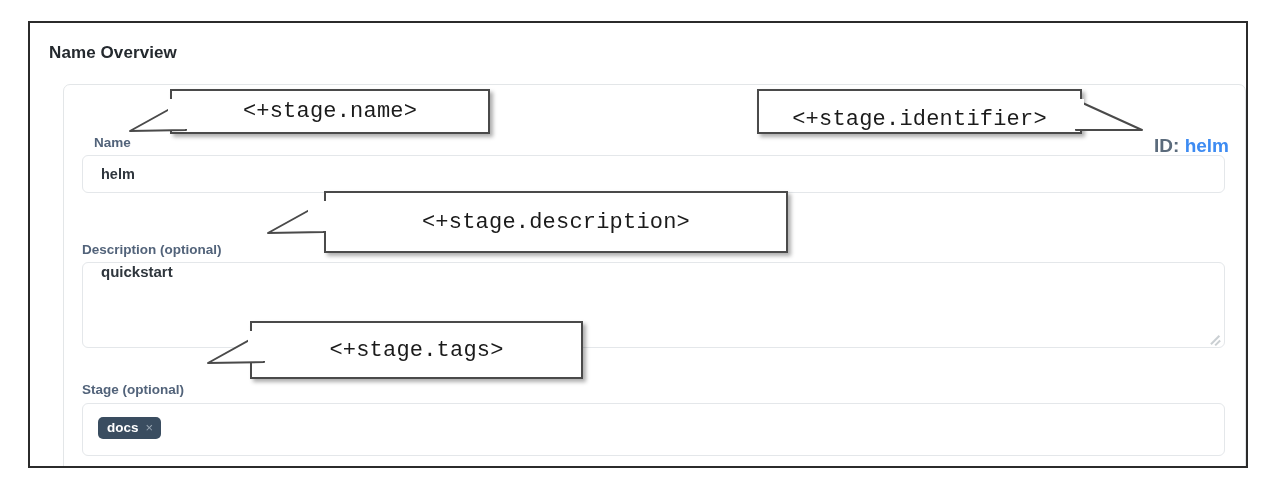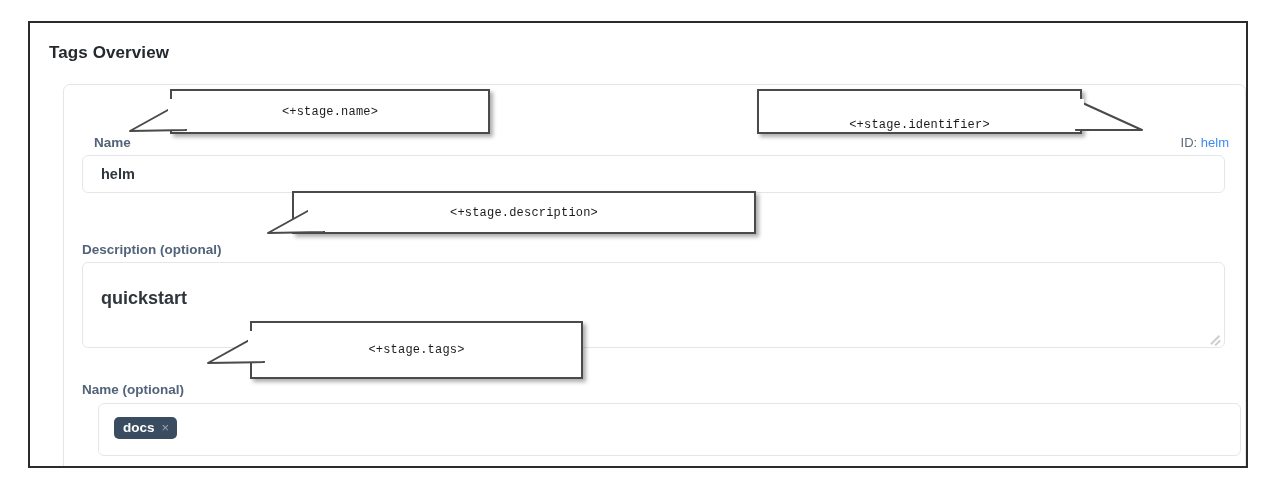--- a/index.html
+++ b/index.html
@@ -75,24 +75,24 @@
     align-items: center;
   }
 
   .text-area {
     position: absolute;
     box-sizing: border-box;
     border: 1px solid #e4e7ea;
     border-radius: 6px;
     background: #ffffff;
     font-family: "Liberation Sans", sans-serif;
-    font-size: 18px;
+    font-size: 15px;
     font-weight: bold;
     color: #2f363d;
-    padding: 25px 18px;
+    padding: 0 18px;
   }
   .resize-grip {
     position: absolute;
     right: 3px;
     bottom: 2px;
     width: 13px;
     height: 13px;
     opacity: .75;
   }
   .resize-grip i {
@@ -100,22 +100,22 @@
     background: #b9bfc4;
     height: 1.5px;
     transform-origin: center;
   }
   .resize-grip i.a { width: 12px; right: 0px; bottom: 5px; transform: rotate(-45deg); }
   .resize-grip i.b { width: 7px;  right: 0px; bottom: 2px; transform: rotate(-45deg); }
 
   
   #id-line {
     position: absolute;
-    font-size: 13px;
-    font-weight: normal;
+    font-size: 19px;
+    font-weight: bold;
     white-space: nowrap;
   }
   #id-line .id-key { color: #5b6b7c; }
   #id-line .id-val { color: #3d8bf2; }
 
   
   .tag-pill {
     position: absolute;
     display: flex;
     align-items: center;
@@ -137,38 +137,38 @@
   
   .callout {
     position: absolute;
     background: #ffffff;
     border: 2px solid #4a4a4a;
     box-sizing: border-box;
     display: flex;
     align-items: center;
     justify-content: center;
     font-family: "Liberation Mono", monospace;
-    font-size: 12px;
+    font-size: 22px;
     color: #1b1b1b;
     letter-spacing: .2px;
     box-shadow: 3px 3px 4px rgba(0,0,0,.32);
     z-index: 20;
   }
   .callout-tail {
     position: absolute;
     z-index: 21;
     overflow: visible;
   }
 </style>
 </head>
 <body>
 
 <div id="frame">
 
-  <div id="page-title">Tags Overview</div>
+  <div id="page-title">Name Overview</div>
 
   <div id="stage-card">
 
     <div class="field-label" style="left:18px; top:50px;padding-left:12px;">Name</div>
 
     <div id="id-line" style="right:16px; top:50px;">
       <span class="id-key">ID:</span>
       <span class="id-val">helm</span>
     </div>
 
@@ -177,23 +177,23 @@
     <div class="field-label" style="left:18px; top:157px;text-align:center;">Description (optional)</div>
 
     <div class="text-area" style="left:18px; top:177px; width:1143px; height:86px;">
       <span>quickstart</span>
       <span class="resize-grip">
         <i class="a"></i>
           <i class="b"></i>
       </span>
     </div>
 
-    <div class="field-label" style="left:18px; top:297px;">Name (optional)</div>
-
-    <div class="text-input" style="left:18px; top:318px; width:1143px; height:53px; padding:2px;margin-left:16px;">
+    <div class="field-label" style="left:18px; top:297px;">Stage (optional)</div>
+
+    <div class="text-input" style="left:18px; top:318px; width:1143px; height:53px; padding:2px;">
       <div class="tag-pill" style="left:15px; top:13px;">
         <span>docs</span>
         <span class="tag-x">×</span>
       </div>
     </div>
 
   </div>
 </div>
 
 <svg class="callout-tail" style="left:128px; top:96px; width:64px; height:42px;" viewBox="0 0 64 42">
@@ -209,21 +209,21 @@
   <rect x="0" y="3" width="18" height="30" fill="#ffffff"></rect>
 </svg>
 <div class="callout" style="left:757px; top:89px; width:325px; height:45px;align-items:flex-end;">
   <span>&lt;+stage.identifier&gt;</span>
 </div>
 
 <svg class="callout-tail" style="left:266px; top:198px; width:66px; height:42px;" viewBox="0 0 66 42">
   <polygon points="2,35 58,4 58,34" fill="#ffffff" stroke="#4a4a4a" stroke-width="2" stroke-linejoin="round"></polygon>
   <rect x="42" y="3" width="24" height="30" fill="#ffffff"></rect>
 </svg>
-<div class="callout" style="left:292px; top:191px; width:464px; height:43px;">
+<div class="callout" style="left:324px; top:191px; width:464px; height:62px;">
   <span>&lt;+stage.description&gt;</span>
 </div>
 
 <svg class="callout-tail" style="left:206px; top:328px; width:66px; height:42px;" viewBox="0 0 66 42">
   <polygon points="2,35 58,4 58,34" fill="#ffffff" stroke="#4a4a4a" stroke-width="2" stroke-linejoin="round"></polygon>
   <rect x="42" y="3" width="24" height="30" fill="#ffffff"></rect>
 </svg>
 <div class="callout" style="left:250px; top:321px; width:333px; height:58px;">
   <span>&lt;+stage.tags&gt;</span>
 </div>

